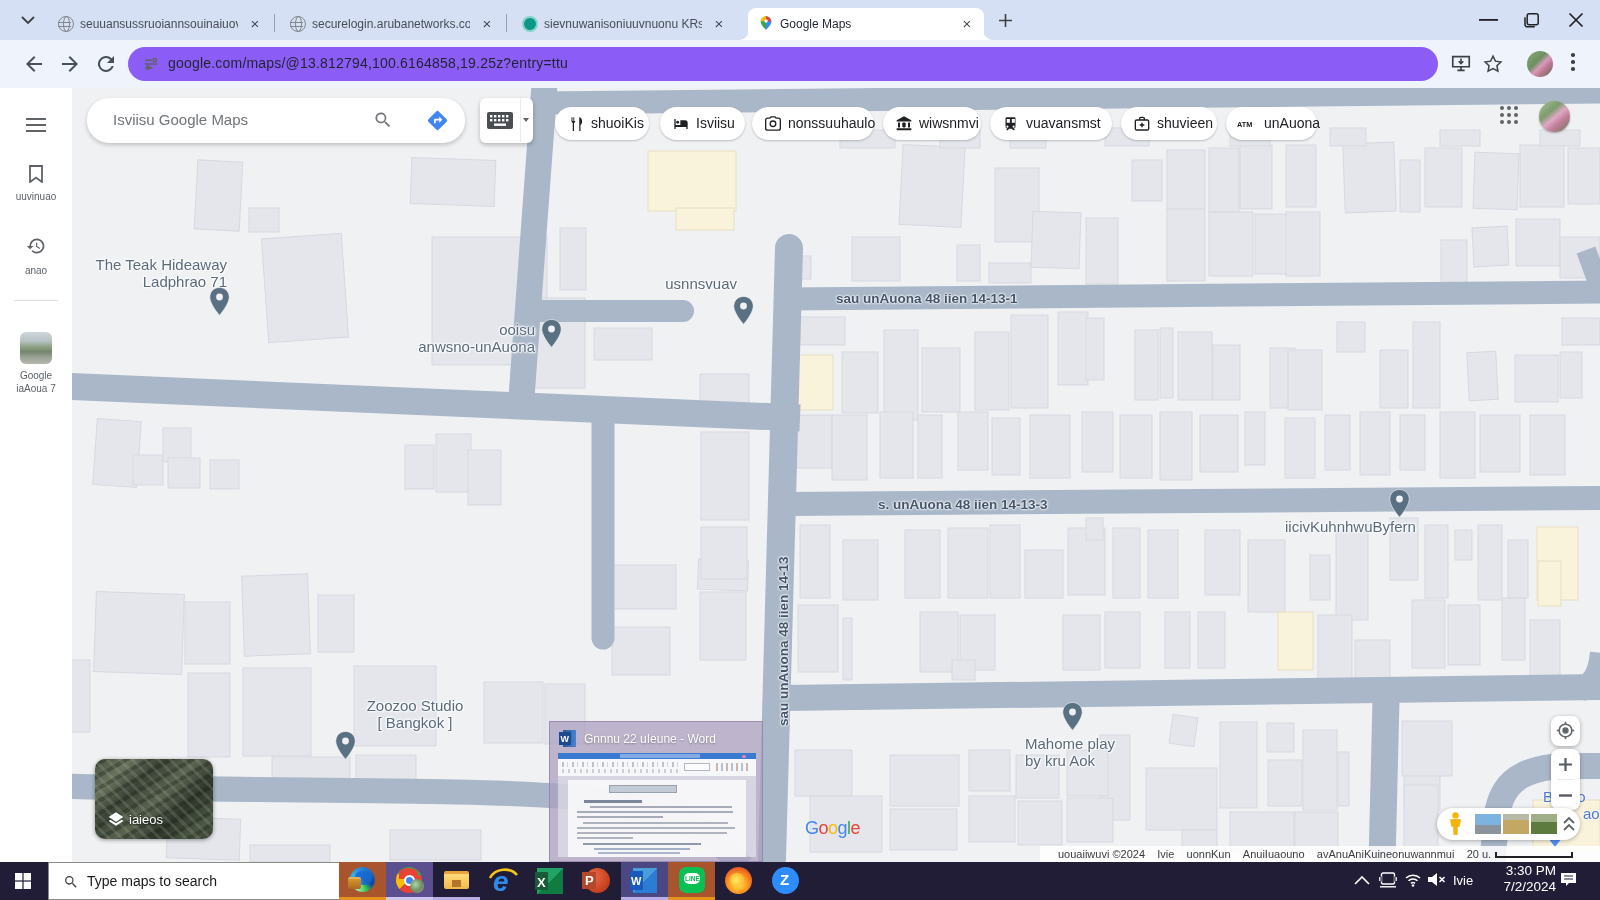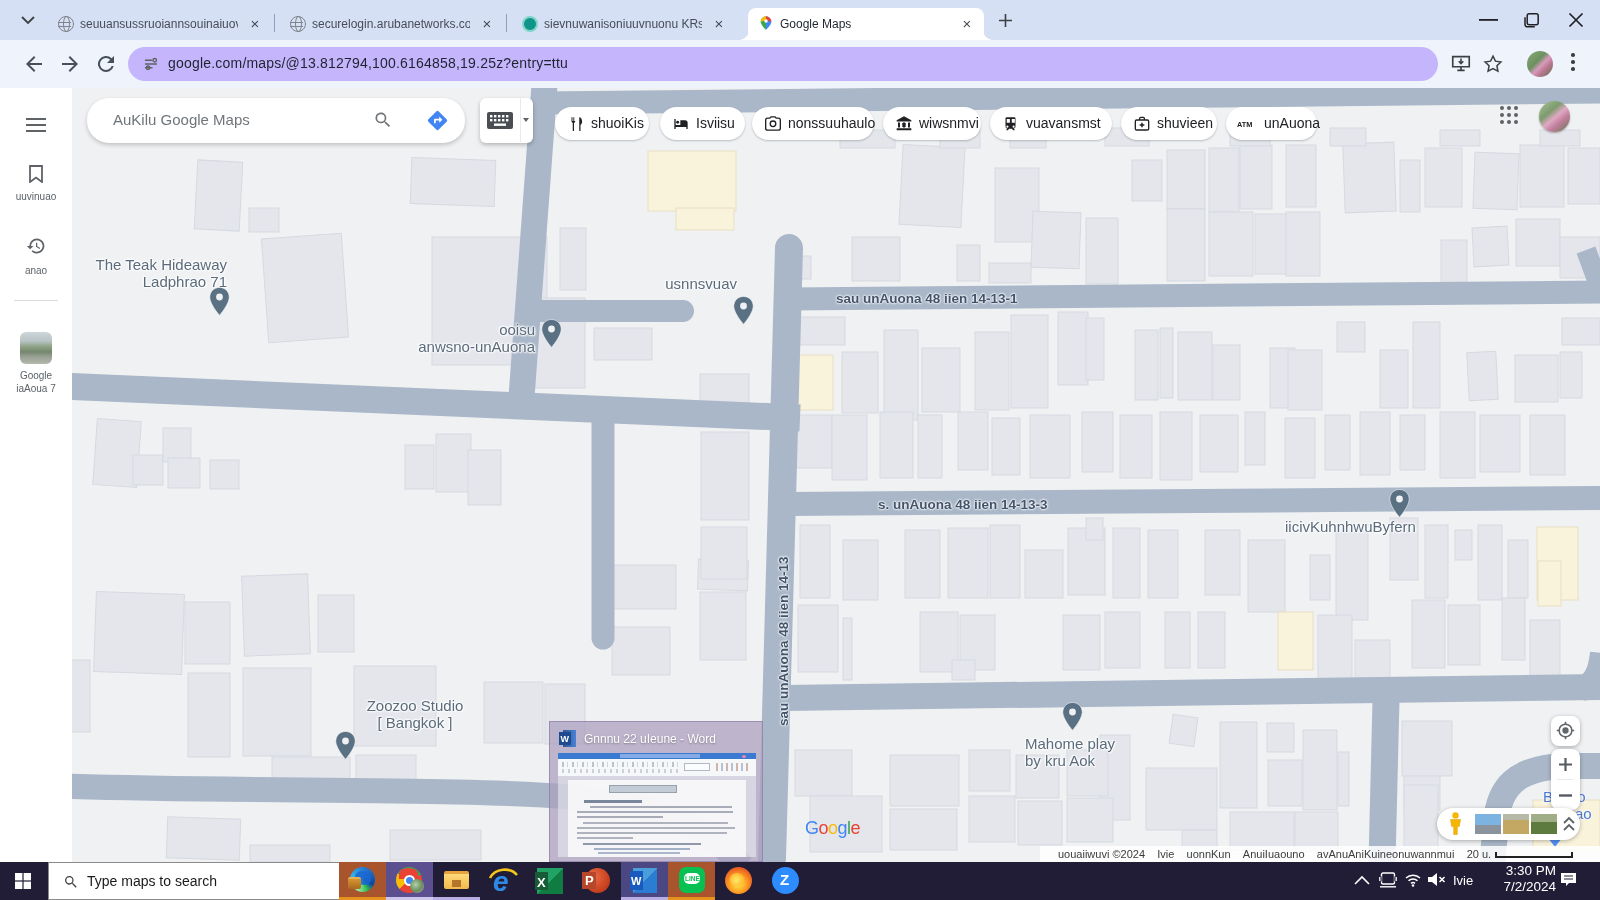--- a/index.html
+++ b/index.html
@@ -10,21 +10,21 @@
 .tab{position:absolute;top:8px;height:32px;border-radius:8px 8px 0 0;font-size:12px;color:#474d57}
 .tab .tt{position:absolute;left:32px;top:9px;width:158px;overflow:hidden;white-space:nowrap}
 .tab .tx{position:absolute;right:10px;top:8px;width:14px;height:14px;color:#444b54;font-size:15px;line-height:15px;text-align:center}
 .tabsep{position:absolute;top:14px;width:1px;height:18px;background:#8fa0bd}
 .glb{position:absolute;left:10px;top:8px;width:16px;height:16px;border:1.6px solid #80868b;border-radius:50%}
 .glb:before{content:"";position:absolute;left:4.2px;top:-1px;width:5px;height:14px;border:1.6px solid #80868b;border-radius:50%}
 .glb:after{content:"";position:absolute;left:-1px;top:4.5px;width:13px;height:3.5px;border-top:1.6px solid #80868b;border-bottom:1.6px solid #80868b}
 
 #toolbar{position:absolute;left:0;top:40px;width:1600px;height:48px;background:#eff3fc}
 .navic{position:absolute;top:52px;width:24px;height:24px;color:#46505c}
-#omni{position:absolute;left:128px;top:47px;width:1310px;height:34px;background:#c4b5fd;border-radius:17px}
+#omni{position:absolute;left:128px;top:47px;width:1310px;height:34px;background:#8b5cf6;border-radius:17px}
 #omni .url{position:absolute;left:40px;top:8px;font-size:14px;color:#1f2430;letter-spacing:.2px}
 
 #content{position:absolute;left:0;top:88px;width:1600px;height:774px;background:#f0f1f3}
 #sidebar{position:absolute;left:0;top:88px;width:72px;height:774px;background:#fff;z-index:30}
 .sbl{position:absolute;width:72px;text-align:center;font-size:10px;color:#5c6268}
 #map{position:absolute;left:72px;top:88px;width:1528px;height:774px;overflow:hidden}
 #mapinner{position:absolute;left:-72px;top:-88px;width:1600px;height:900px}
 
 .plbl{position:absolute;font-size:15px;color:#5a6b7c;text-shadow:0 0 2px #fff,0 0 2px #fff,0 0 3px #fff,1px 1px 2px #fff,-1px -1px 2px #fff;white-space:nowrap}
 .rlbl{position:absolute;font-size:13.5px;font-weight:bold;color:#42536a;text-shadow:0 0 2px #fff,0 0 2px #fff,0 0 3px #fff;white-space:nowrap}
@@ -326,21 +326,21 @@
 <path d="M603,415 L603,638" stroke-width="23" stroke-linecap="round"></path>
 </g>
         </svg>
 
 <div class="plbl" style="right:1373px;top:256px;text-align:right">The Teak Hideaway<br>Ladphrao 71</div>
 <div class="plbl" style="right:1065px;top:321px;text-align:right">ooisu<br>anwsno-unAuona</div>
 <div class="plbl" style="right:863px;top:275px;text-align:right">usnnsvuav</div>
 <div class="plbl" style="left:1285px;top:518px">iicivKuhnhwuByfern</div>
 <div class="plbl" style="left:325px;top:697px;width:180px;text-align:center">Zoozoo Studio<br>[ Bangkok ]</div>
 <div class="plbl" style="left:1025px;top:735px">Mahome play<br>by kru Aok</div>
-<div class="blbl" style="left:1543px;top:788px">B<span style="opacity:.6">..</span>sao<br><span style="margin-left:32px">ao</span></div>
+<div class="blbl" style="left:1543px;top:788px">B<span style="opacity:.6">..</span>sao<br><span style="margin-left:40px">ao</span></div>
 <div class="rlbl" style="left:836px;top:291px">sau unAuona 48 iien 14-13-1</div>
 <div class="rlbl" style="left:878px;top:497px">s. unAuona 48 iien 14-13-3</div>
 <div class="rlbl" style="transform:rotate(-90deg);transform-origin:0 0;left:776px;top:726px">sau unAuona 48 iien 14-13</div>
 <svg class="abs" style="left:209px;top:287px" width="21" height="29" viewBox="0 0 21 29">
           <path d="M10.5 0.5C5 0.5 0.8 4.7 0.8 10.2 0.8 17.4 10.5 28.2 10.5 28.2s9.7-10.8 9.7-18C20.2 4.7 16 0.5 10.5 0.5z" fill="#5a7083" stroke="#ffffffb0" stroke-width="0.8"></path>
           <circle cx="10.5" cy="10" r="3.4" fill="#f0f1f4"></circle>
         </svg>
         <svg class="abs" style="left:541px;top:319px" width="21" height="29" viewBox="0 0 21 29">
           <path d="M10.5 0.5C5 0.5 0.8 4.7 0.8 10.2 0.8 17.4 10.5 28.2 10.5 28.2s9.7-10.8 9.7-18C20.2 4.7 16 0.5 10.5 0.5z" fill="#5a7083" stroke="#ffffffb0" stroke-width="0.8"></path>
           <circle cx="10.5" cy="10" r="3.4" fill="#f0f1f4"></circle>
@@ -376,21 +376,21 @@
         <path d="M13 3a9 9 0 0 0-9 9H1l3.89 3.89.07.14L9 12H6a7 7 0 1 1 7 7 6.97 6.97 0 0 1-4.9-2.03l-1.42 1.42A9 9 0 1 0 13 3zm-1 5v5l4.28 2.54.72-1.21-3.5-2.08V8z" fill="#5f6368"></path>
       </svg>
   <div class="sbl" style="top:177px">anao</div>
   <div class="abs" style="left:14px;top:212px;width:44px;height:1px;background:#dadce0"></div>
   <div class="abs" style="left:20px;top:244px;width:32px;height:32px;border-radius:6px;background:linear-gradient(180deg,#cdd6da 0%,#b9c4c6 28%,#8fa387 45%,#74876c 62%,#9aa195 78%,#b5b8ad 100%)"></div>
   <div class="sbl" style="top:282px">Google</div>
   <div class="sbl" style="top:295px">iaAoua 7</div>
 </div>
 
 <div class="abs" style="left:87px;top:98px;width:378px;height:45px;background:#fff;border-radius:22px;box-shadow:0 2px 4px rgba(0,0,0,.2);z-index:20">
-  <div class="abs" style="left:26px;top:13px;font-size:15px;color:#70757a">AuKilu Google Maps</div>
+  <div class="abs" style="left:26px;top:13px;font-size:15px;color:#70757a">Isviisu Google Maps</div>
   <svg class="abs" style="left:286px;top:12px" width="20" height="20" viewBox="0 0 24 24">
         <path d="M15.5 14h-.8l-.3-.3a6.5 6.5 0 1 0-.7.7l.3.3v.8l5 5 1.5-1.5zm-6 0a4.5 4.5 0 1 1 0-9 4.5 4.5 0 0 1 0 9z" fill="#70757a"></path>
       </svg>
   <svg class="abs" style="left:340px;top:12px" width="21" height="21" viewBox="0 0 24 24">
         <path d="M21.7 11.3l-9-9a1 1 0 0 0-1.4 0l-9 9a1 1 0 0 0 0 1.4l9 9a1 1 0 0 0 1.4 0l9-9a1 1 0 0 0 0-1.4z" fill="#4285f4" stroke="#4285f4" stroke-width="2" stroke-linejoin="round"></path>
         <path d="M14 14.5V12h-4v3H8v-4a1 1 0 0 1 1-1h5V7.5L17.5 11z" fill="#fff"></path>
       </svg>
 </div>
 
 <div class="abs" style="left:480px;top:98px;width:53px;height:45px;background:#fff;border-radius:6px;box-shadow:0 2px 4px rgba(0,0,0,.25);z-index:20">
@@ -450,20 +450,27 @@
           <circle cx="3" cy="10" r="2"></circle>
           <circle cx="10" cy="10" r="2"></circle>
           <circle cx="17" cy="10" r="2"></circle>
           <circle cx="3" cy="17" r="2"></circle>
           <circle cx="10" cy="17" r="2"></circle>
           <circle cx="17" cy="17" r="2"></circle>
         </g>
       </svg></div>
 <div class="abs" style="left:1539px;top:101px;width:31px;height:31px;border-radius:50%;background:linear-gradient(140deg,#a9c496 0%,#7d9b6e 35%,#e0a9c4 52%,#c27e9b 68%,#5d7a52 100%);z-index:20;box-shadow:0 1px 2px rgba(0,0,0,.3)"></div>
 
+<div class="abs" style="left:95px;top:759px;width:118px;height:80px;border-radius:10px;z-index:20;background:linear-gradient(135deg,#46503f 0%,#68725c 18%,#3a4336 34%,#5a6450 52%,#2e362b 70%,#4c5844 88%,#353e33 100%);box-shadow:0 1px 4px rgba(0,0,0,.4);overflow:hidden">
+  <div class="abs" style="left:0;top:0;width:118px;height:80px;background:repeating-linear-gradient(45deg,rgba(180,190,170,.18) 0 3px,transparent 3px 9px),repeating-linear-gradient(-30deg,rgba(20,25,18,.3) 0 4px,transparent 4px 11px)"></div>
+  <svg class="abs" style="left:13px;top:52px" width="16" height="16" viewBox="0 0 24 24">
+        <path d="M12 2L1 9l11 7 11-7zM3.5 13L1 15l11 7 11-7-2.5-2L12 18.5z" fill="#fff"></path>
+      </svg>
+  <div class="abs" style="left:34px;top:53px;color:#fff;font-size:13px;text-shadow:0 1px 2px #000">iaieos</div>
+</div>
 
 <div class="ctl" style="left:1551px;top:716px;width:29px;height:30px">
  <svg class="abs" style="left:5px;top:5px" width="19" height="19" viewBox="0 0 24 24">
         <path d="M12 8a4 4 0 1 0 0 8 4 4 0 0 0 0-8zm8.9 3A9 9 0 0 0 13 3.1V1h-2v2.1A9 9 0 0 0 3.1 11H1v2h2.1A9 9 0 0 0 11 20.9V23h2v-2.1a9 9 0 0 0 7.9-7.9H23v-2zM12 19a7 7 0 1 1 0-14 7 7 0 0 1 0 14z" fill="#61666b"></path>
       </svg>
 </div>
 
 <div class="ctl" style="left:1551px;top:749px;width:29px;height:61px">
  <svg class="abs" style="left:7px;top:8px" width="15" height="15" viewBox="0 0 15 15">
         <path d="M7.5 1v13M1 7.5h13" stroke="#565b61" stroke-width="2.2"></path>

